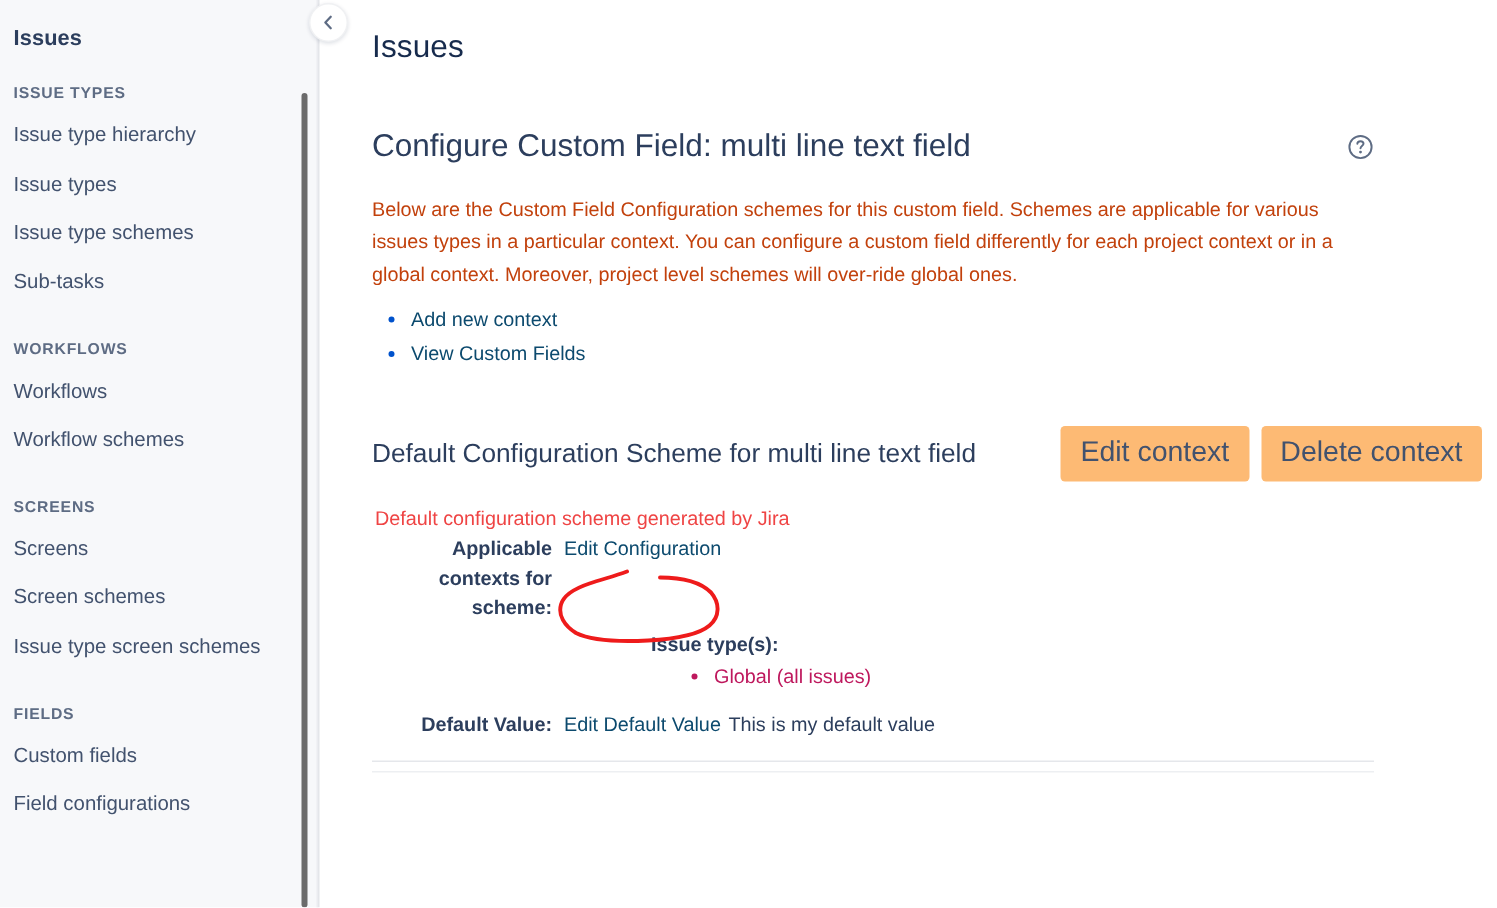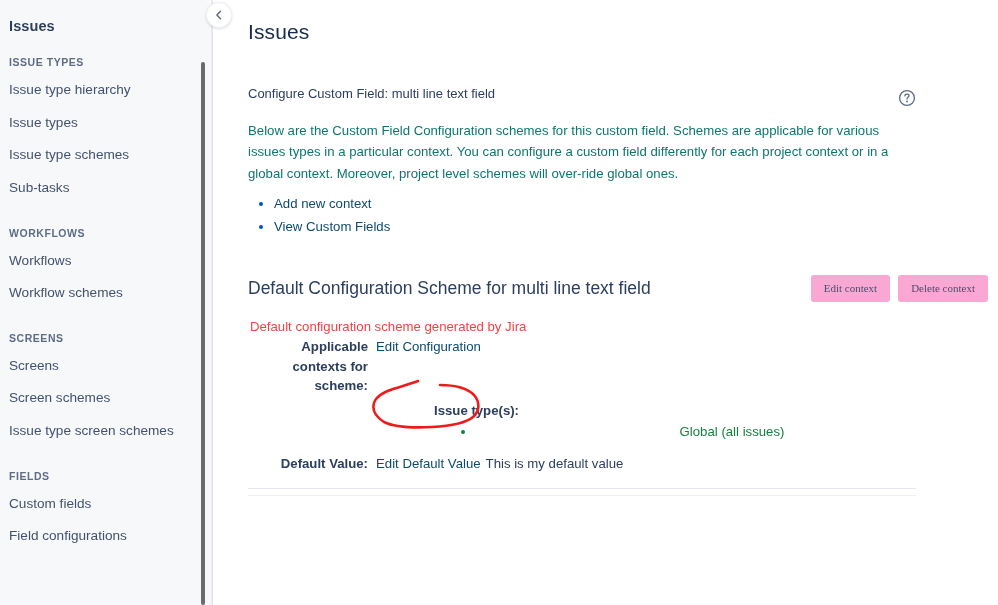--- a/index.html
+++ b/index.html
@@ -125,37 +125,37 @@
 
   .section-head-row {
     display: flex;
     align-items: flex-start;
     justify-content: space-between;
     margin-top: 42px;
     padding-right: 72px;
   }
 
   .section-title {
-    font-size: 13px;
+    font-size: 21px;
     font-weight: normal;
     color: #2C3E5D;
   }
 
   .help-icon {
     width: 18px; height: 18px;
     margin-top: 3px;
     cursor: pointer;
     flex: none;
   }
 
   .desc {
-    margin-top: 13px;
+    margin-top: 19px;
     font-size: 13.2px;
     line-height: 1.62;
-    color: #0f766e;
+    color: #c2410c;
     max-width: 648px;
   }
 
   .link-list {
     margin-top: 9px;
     padding-left: 26px;
     list-style: disc;
   }
   .link-list li {
     font-size: 13.2px;
@@ -175,24 +175,24 @@
     align-items: center;
     margin-top: 38px;
   }
   .scheme-title {
     font-size: 17.5px;
     font-weight: normal;
     color: #2C3E5D;
     flex: 1;
   }
   .btn {
-    font-family: Liberation Serif, serif;
-    font-size: 11px;
+    font-family: Liberation Sans, sans-serif;
+    font-size: 19px;
     color: #42526E;
-    background: #f9a8d4;
+    background: #fdba74;
     border: none;
     border-radius: 3px;
     padding: 7px 13px 8px 13px;
     margin-left: 8px;
     cursor: pointer;
     white-space: nowrap;
   }
 
   .scheme-desc {
     margin-top: 17px;
@@ -224,21 +224,21 @@
   .indent-block {
     padding-left: 186px;
     margin-top: 7px;
   }
   .it-label { font-weight: bold; font-size: 13.2px; color: #2C3E5D; }
   .it-list {
     margin-top: 4px;
     padding-left: 42px;
     list-style: disc;
   }
-  .it-list li { font-size: 13.2px; color: #15803d; line-height: 1.5; text-align: center; }
+  .it-list li { font-size: 13.2px; color: #be185d; line-height: 1.5; }
 
   .drow-default { margin-top: 12px; }
   .dv-text { color: #2C3E5D; margin-left: 5px; }
 
   .hr {
     margin-top: 14px;
     margin-right: 72px;
     height: 1px;
     background: #E5E7EB;
   }

